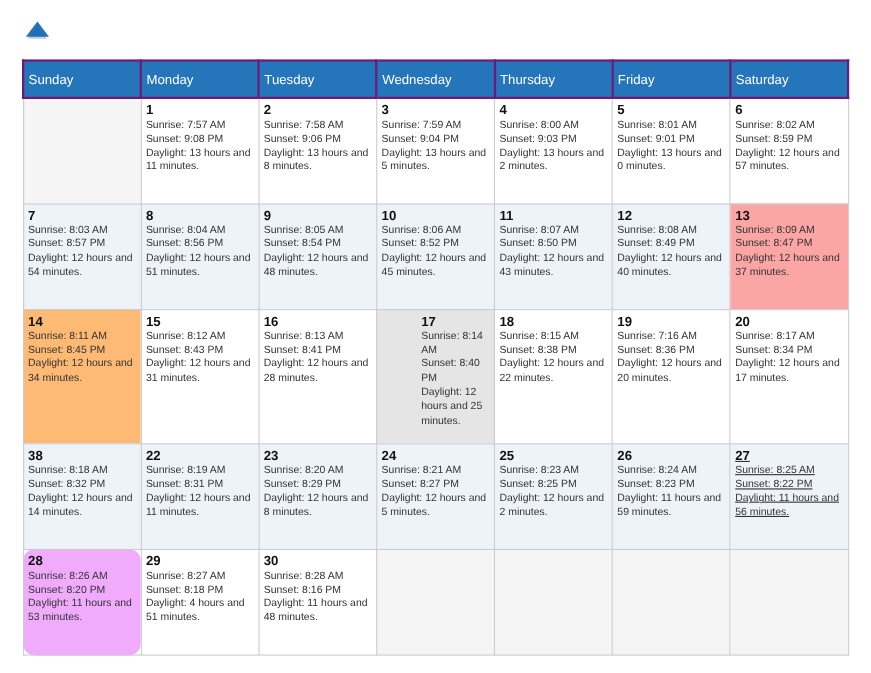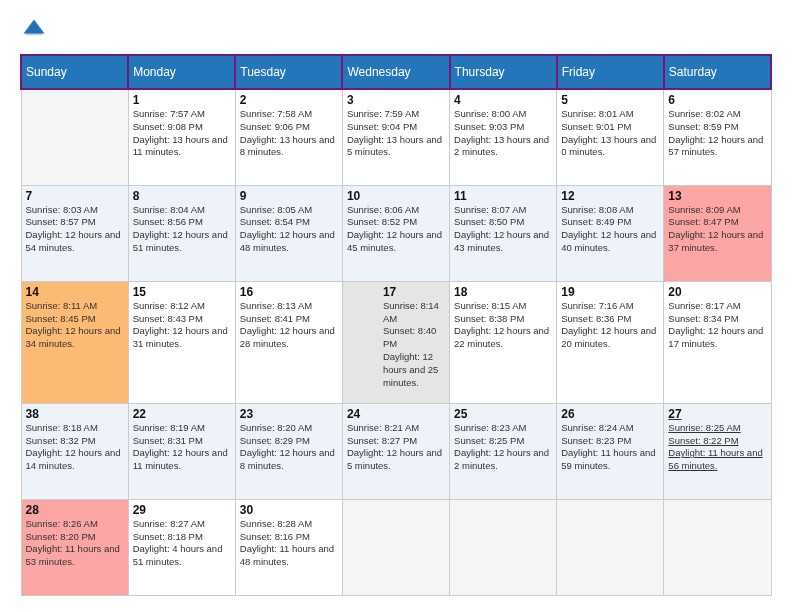--- a/index.html
+++ b/index.html
@@ -247,21 +247,21 @@
           <td style="background: rgb(238, 243, 250);">
             <span class="day-number">26</span>
             <div class="day-info"><span>Sunrise: 8:24 AM</span><br><span>Sunset: 8:23 PM</span><br><span>Daylight: 11 hours and 59 minutes.</span></div>
           </td>
           <td style="background: rgb(238, 243, 250); text-decoration: underline;">
             <span class="day-number">27</span>
             <div class="day-info"><span>Sunrise: 8:25 AM</span><br><span>Sunset: 8:22 PM</span><br><span>Daylight: 11 hours and 56 minutes.</span></div>
           </td>
         </tr>
         <tr>
-          <td style="background: #fca5a5;">
+          <td style="background: #f0abfc; border-radius: 11px;">
             <span class="day-number">28</span>
             <div class="day-info"><span>Sunrise: 8:26 AM</span><br><span>Sunset: 8:20 PM</span><br><span>Daylight: 11 hours and 53 minutes.</span></div>
           </td>
           <td style="background: rgb(255, 255, 255); margin-left: 33px;">
             <span class="day-number">29</span>
             <div class="day-info"><span>Sunrise: 8:27 AM</span><br><span>Sunset: 8:18 PM</span><br><span>Daylight: 4 hours and 51 minutes.</span></div>
           </td>
           <td style="background: rgb(255, 255, 255);">
             <span class="day-number">30</span>
             <div class="day-info"><span>Sunrise: 8:28 AM</span><br><span>Sunset: 8:16 PM</span><br><span>Daylight: 11 hours and 48 minutes.</span></div>

